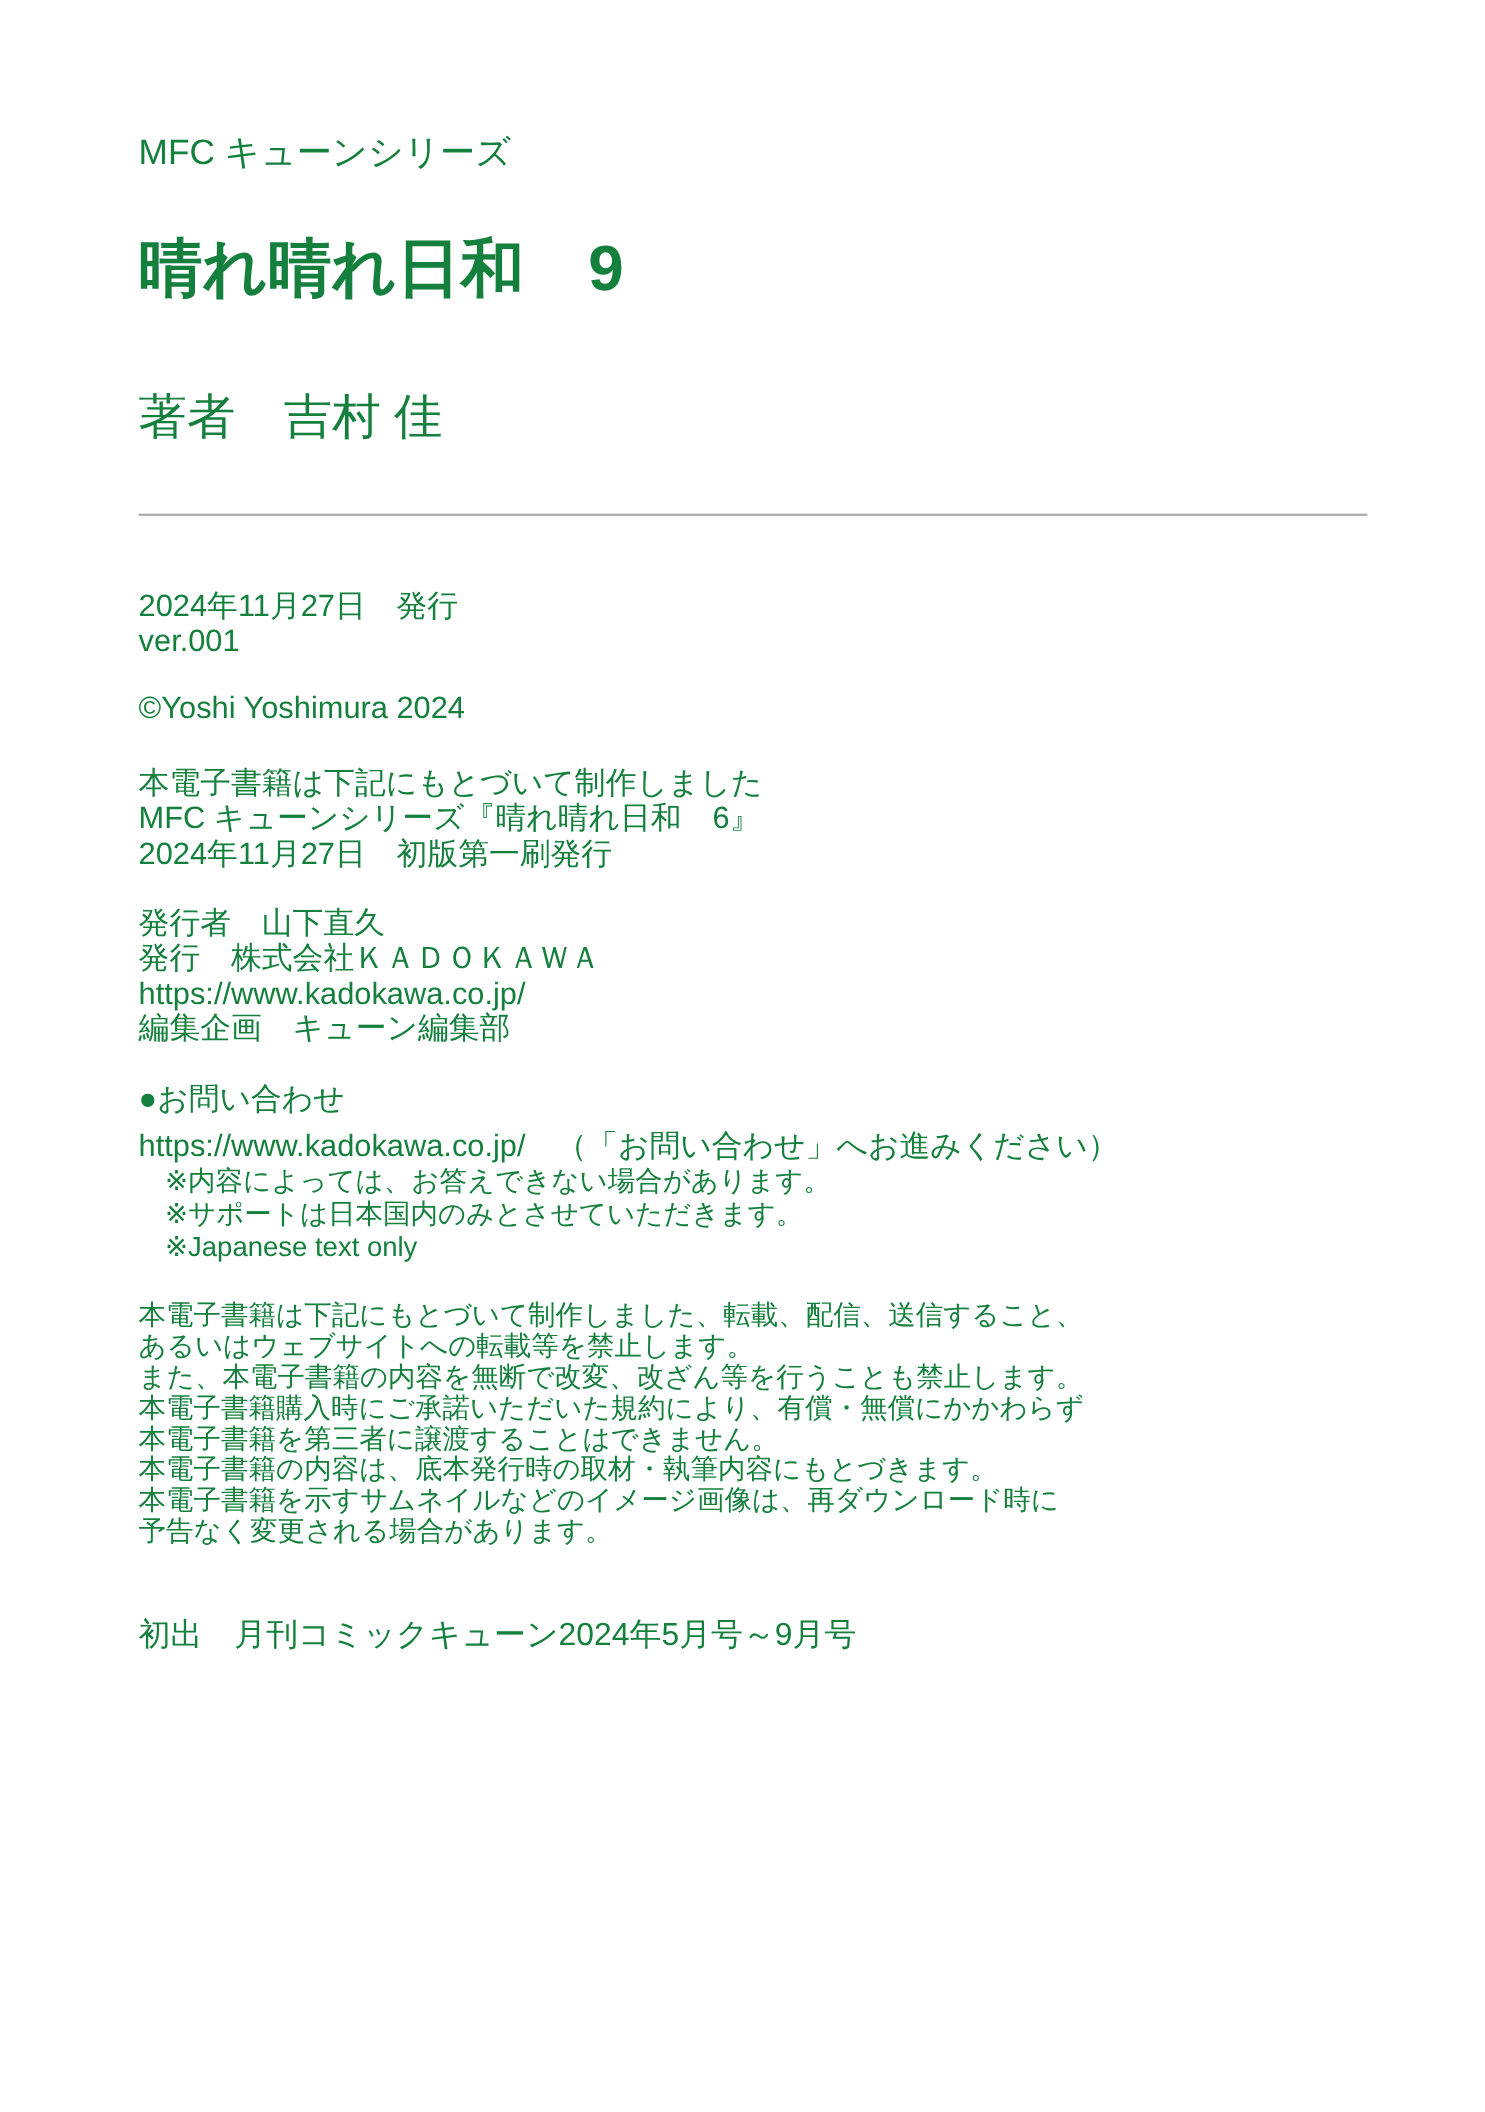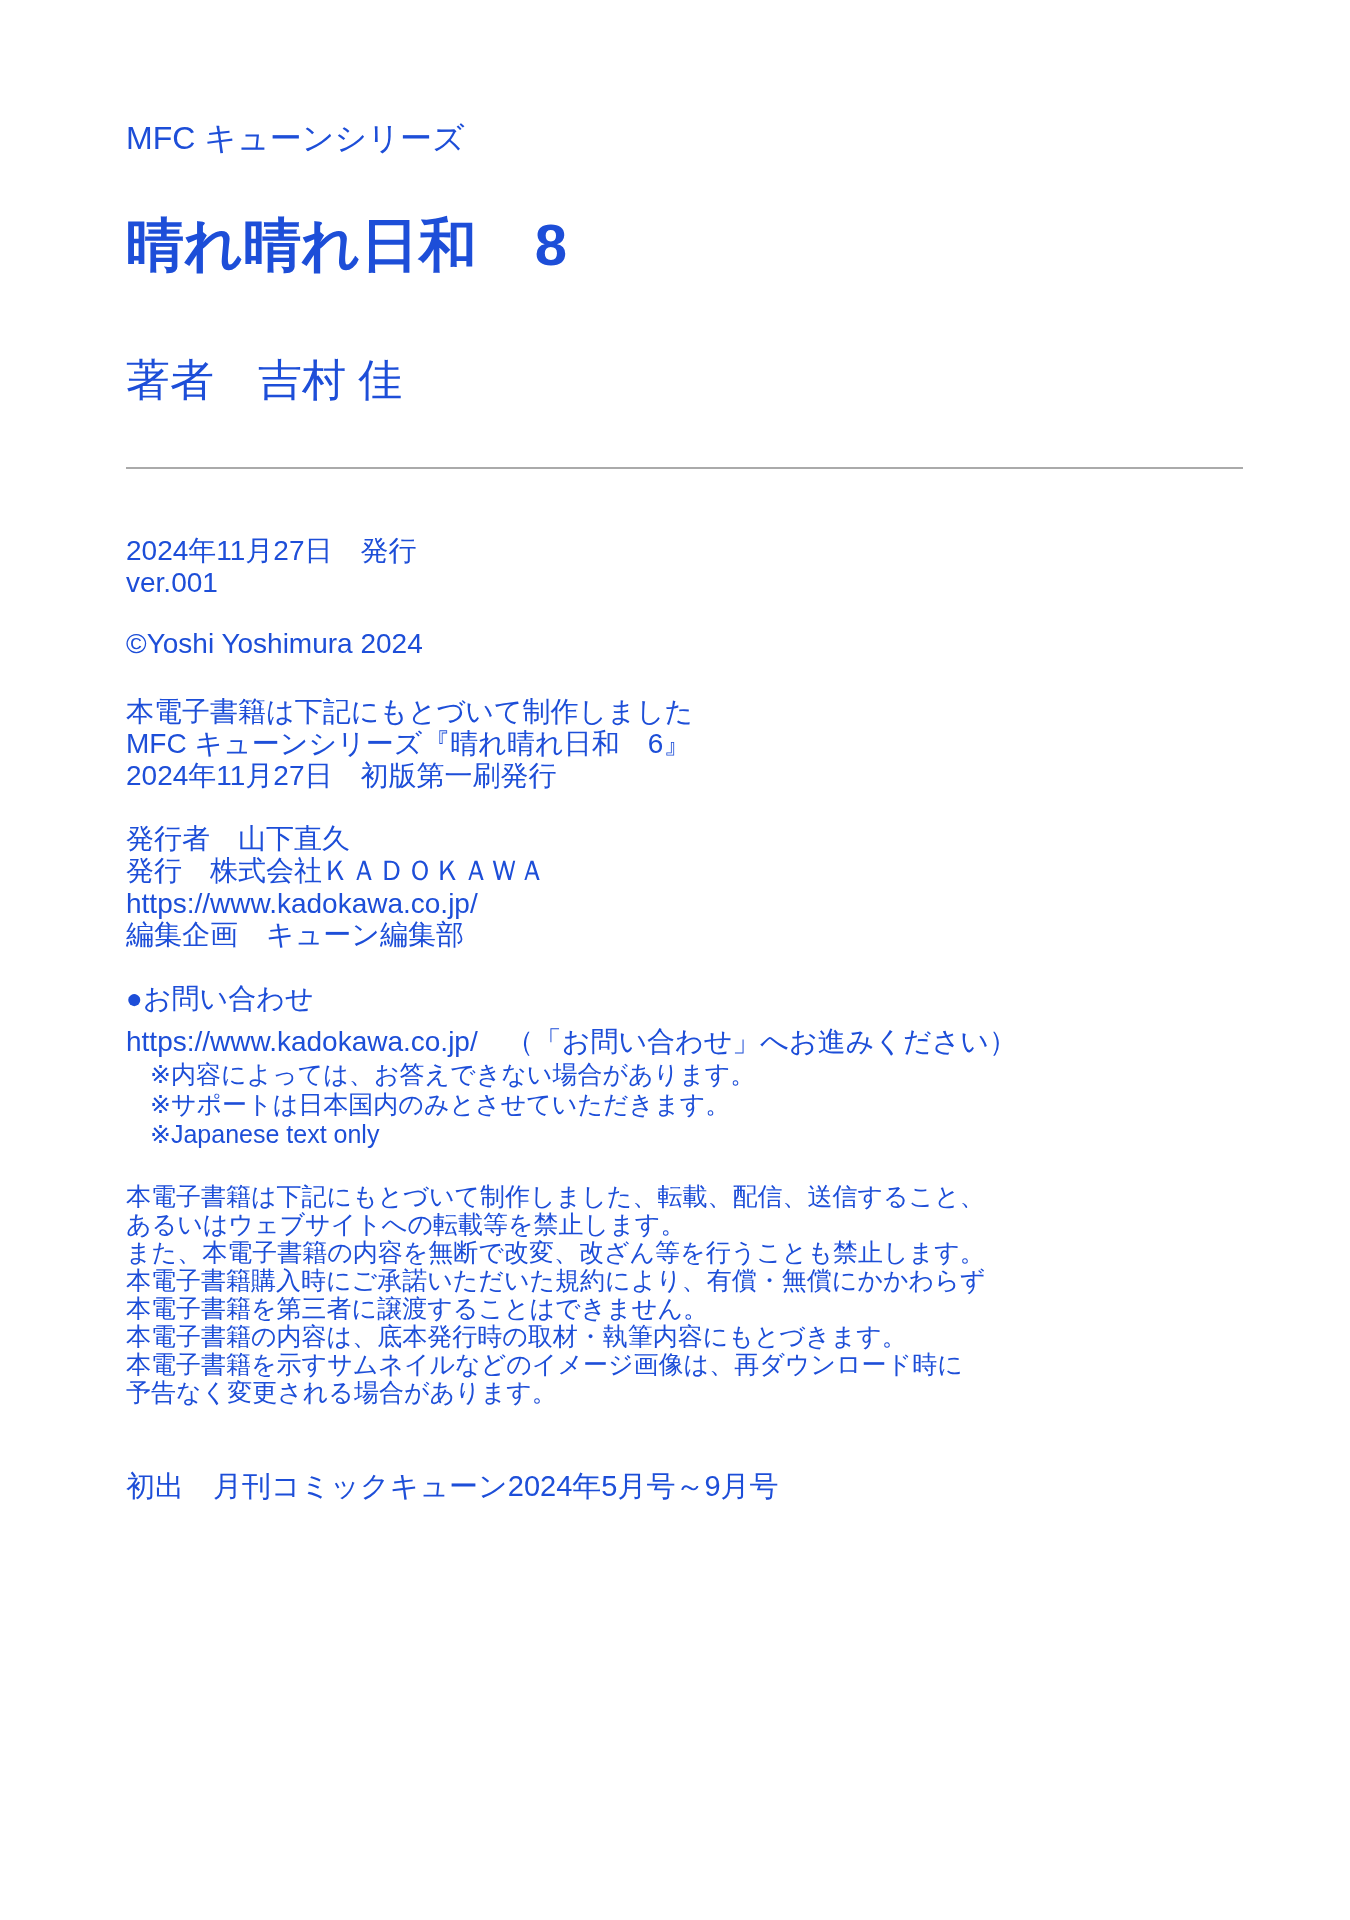--- a/index.html
+++ b/index.html
@@ -6,21 +6,21 @@
     margin: 0;
     padding: 0;
     background: #ffffff;
   }
   .page {
     position: relative;
     width: 1350px;
     height: 1920px;
     background: #ffffff;
     font-family: "Liberation Sans", "DejaVu Sans", sans-serif;
-    color: #1d4ed8;
+    color: #15803d;
     overflow: hidden;
   }
   .line {
     position: absolute;
     left: 126px;
     white-space: pre;
     line-height: 1.05;
     font-weight: 400;
   }
   .fs-header { font-size: 32px; }
@@ -37,21 +37,21 @@
     height: 2px;
     background: #aaaaaa;
   }
 </style>
 </head>
 <body>
 
 <div class="page">
 
   <div class="line fs-header" style="top:122px">MFC キューンシリーズ</div>
-  <div class="line fs-title" style="top:215px">晴れ晴れ日和　8</div>
+  <div class="line fs-title" style="top:215px">晴れ晴れ日和　9</div>
   <div class="line fs-author" style="top:357px">著者　吉村 佳</div>
 
   <div class="divider" style="top:467px"></div>
 
   <div class="line fs-body" style="top:536px">2024年11月27日　発行</div>
   <div class="line fs-body" style="top:568px">ver.001</div>
 
   <div class="line fs-body" style="top:629px">©Yoshi Yoshimura 2024</div>
 
   <div class="line fs-body" style="top:697px">本電子書籍は下記にもとづいて制作しました</div>

